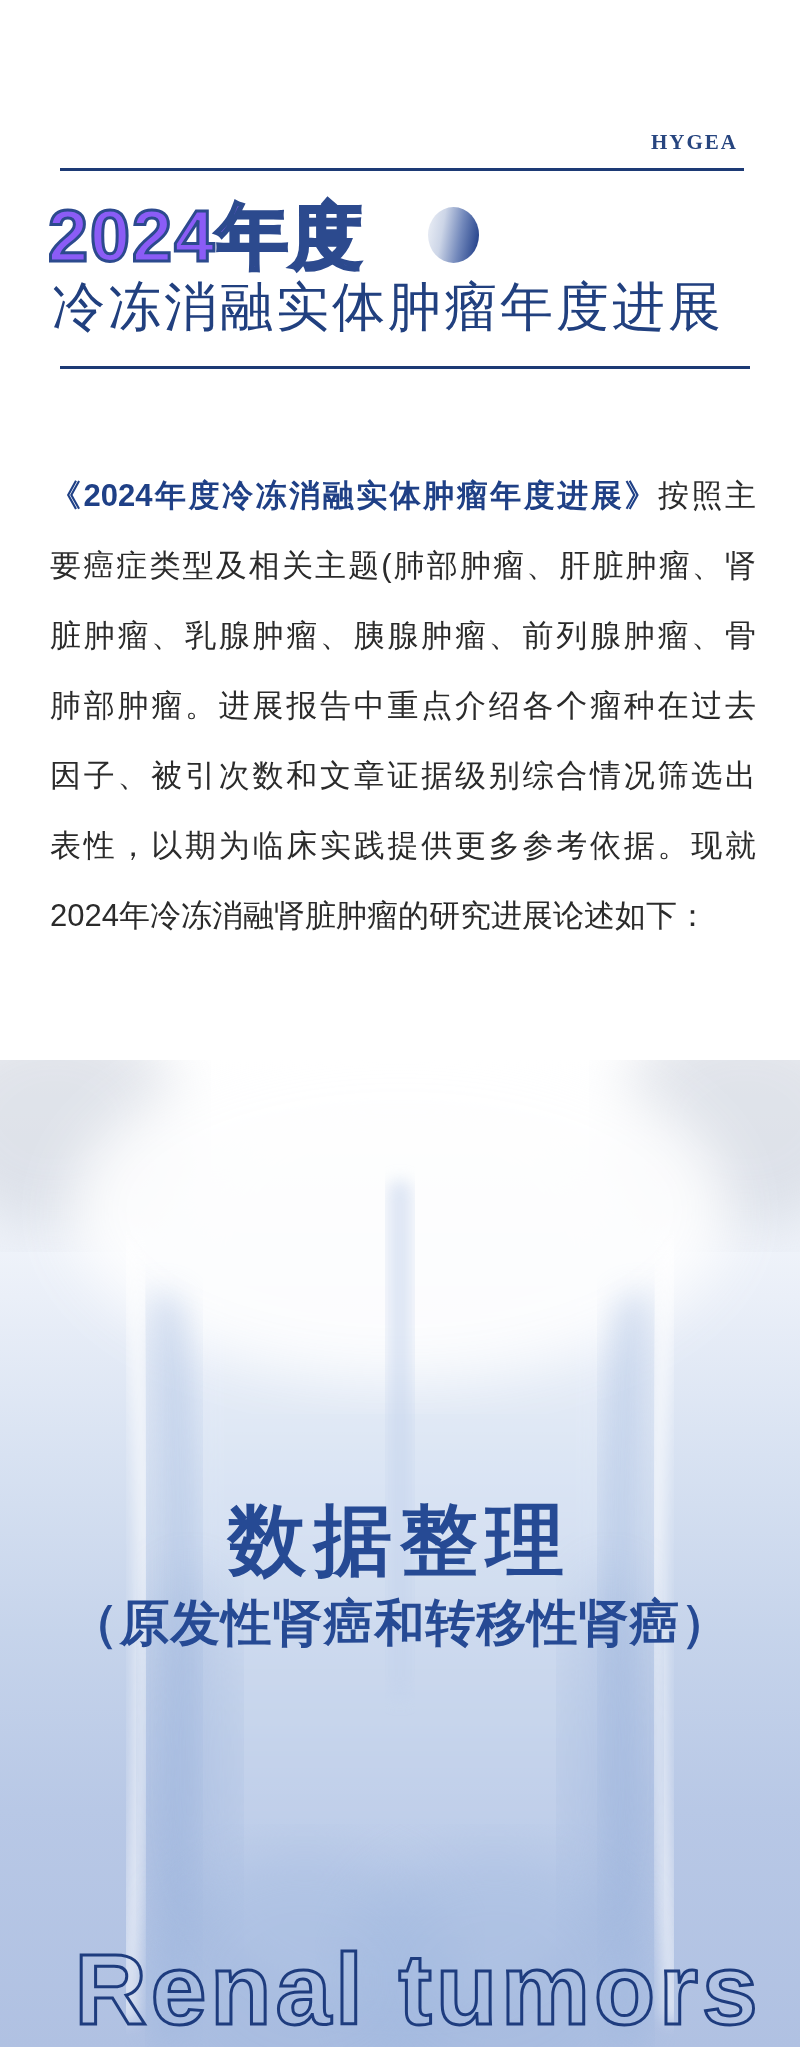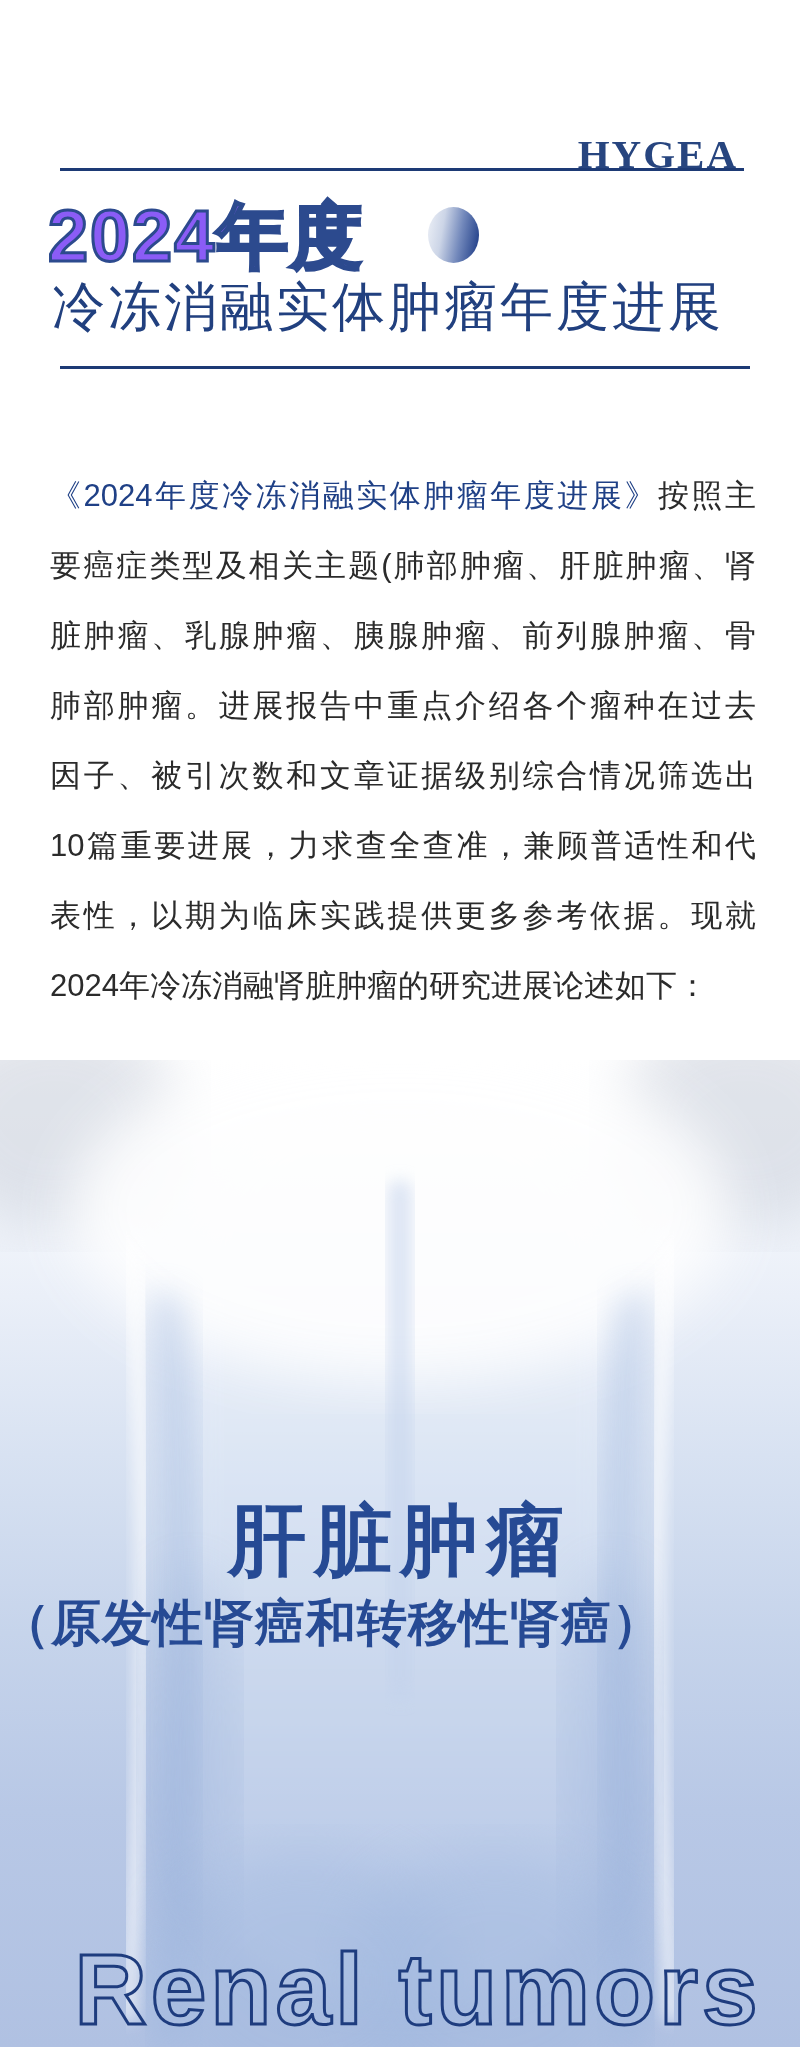--- a/index.html
+++ b/index.html
@@ -2,51 +2,51 @@
 <html><head>
 <meta charset="utf-8">
 <style>
   html,body{margin:0;padding:0;background:#ffffff;}
   .page{position:relative;width:800px;height:2047px;overflow:hidden;background:#ffffff;
         font-family:"Liberation Sans","DejaVu Sans",sans-serif;}
 
   
   .brand{position:absolute;top:130px;right:62px;
          font-family:"Liberation Serif","DejaVu Serif",serif;
-         font-weight:700;font-size:41px;letter-spacing:2px;color:#27457f;}
+         font-weight:700;font-size:21px;letter-spacing:2px;color:#27457f;}
   .rule{position:absolute;left:60px;height:3px;background:#1d3a75;}
   .rule-top{top:168px;width:684px;}
   .rule-bottom{top:366px;width:690px;}
 
   
   .year-outline{position:absolute;left:48px;top:200px;
         font-size:72px;font-weight:700;letter-spacing:2px;line-height:1;
         color:#8b5cf6;-webkit-text-stroke:3px #2c4a8e;white-space:nowrap;}
   .grad-dot{position:absolute;left:428px;top:207px;width:51px;height:56px;border-radius:50%;
         background:linear-gradient(100deg,#eef1f7 0%,#ccd5e7 30%,#7288bb 62%,#23418a 95%);}
   .main-title{position:absolute;left:52px;top:280px;width:706px;
         font-size:53px;font-weight:400;letter-spacing:3px;line-height:1;
         color:#21407f;white-space:nowrap;}
 
   
   .intro{position:absolute;left:50px;top:461px;width:706px;
          font-size:31px;line-height:70px;color:#2b2b2b;}
   .jline{text-align:justify;text-align-last:justify;height:70px;overflow:hidden;}
   .jline.last{text-align-last:auto;}
-  .lead-bold{color:#1f4086;font-weight:400;}
+  .lead-bold{color:#1f4086;font-weight:700;}
 
   
   .hero{position:absolute;left:0;top:1060px;width:800px;height:987px;
         background:linear-gradient(180deg,rgba(255,255,255,0) 0%,#f8fafd 9%,#eaeff8 24%,
                    #d8e2f2 40%,#c6d4eb 58%,#b8c8e6 76%,#b0c1e2 100%);}
   .hero svg.bodyart{position:absolute;left:0;top:0;}
 
   .hero-title{position:absolute;left:0;top:1496px;width:800px;text-align:center;
         font-size:78px;font-weight:700;letter-spacing:8px;line-height:1.15;color:#264a94;}
-  .hero-subtitle{position:absolute;left:0;top:1592px;width:800px;text-align:left;
+  .hero-subtitle{position:absolute;left:0;top:1592px;width:800px;text-align:center;
         font-size:50px;font-weight:700;letter-spacing:1px;line-height:1.25;color:#264a94;}
 
   .watermark{position:absolute;left:18px;bottom:4px;width:800px;text-align:center;
         font-size:100px;font-weight:700;letter-spacing:4px;line-height:1.08;
         color:transparent;-webkit-text-stroke:3px #1e3c7e;white-space:nowrap;}
 </style>
 </head>
 <body>
 
 <div class="page">
@@ -58,21 +58,20 @@
   <div class="grad-dot"></div>
   <div class="main-title">冷冻消融实体肿瘤年度进展</div>
   <div class="rule rule-bottom"></div>
 
   <div class="intro">
     <div class="jline"><span class="lead-bold">《2024年度冷冻消融实体肿瘤年度进展》</span><span>按照主</span></div>
     <div class="jline">要癌症类型及相关主题(肺部肿瘤、肝脏肿瘤、肾</div>
     <div class="jline">脏肿瘤、乳腺肿瘤、胰腺肿瘤、前列腺肿瘤、骨</div>
     <div class="jline">肺部肿瘤。进展报告中重点介绍各个瘤种在过去</div>
     <div class="jline">因子、被引次数和文章证据级别综合情况筛选出</div>
-    <div class="jline">10篇重要进展，力求查全查准，兼顾普适性和代</div>
     <div class="jline">表性，以期为临床实践提供更多参考依据。现就</div>
     <div class="jline last">2024年冷冻消融肾脏肿瘤的研究进展论述如下：</div>
   </div>
 
   <div class="hero">
     <svg class="bodyart" width="800" height="987" viewBox="0 0 800 987" aria-hidden="true">
       <defs>
         <filter id="b8">
             <feGaussianBlur stdDeviation="8"></feGaussianBlur>
           </filter>
@@ -105,17 +104,17 @@
 
       <ellipse cx="190" cy="700" rx="45" ry="190" fill="#8fa9d6" opacity="0.30" filter="url(#b28)"></ellipse>
       <ellipse cx="610" cy="700" rx="45" ry="190" fill="#8fa9d6" opacity="0.30" filter="url(#b28)"></ellipse>
 
       <ellipse cx="305" cy="920" rx="150" ry="130" fill="#9db6de" opacity="0.38" filter="url(#b28)"></ellipse>
       <ellipse cx="495" cy="920" rx="150" ry="130" fill="#9db6de" opacity="0.38" filter="url(#b28)"></ellipse>
     </svg>
 
   </div>
 
-  <div class="hero-title">肝脏肿瘤</div>
+  <div class="hero-title">数据整理</div>
   <div class="hero-subtitle">（原发性肾癌和转移性肾癌）</div>
   <div class="watermark">Renal tumors</div>
 
 </div>
 
 </body></html>

